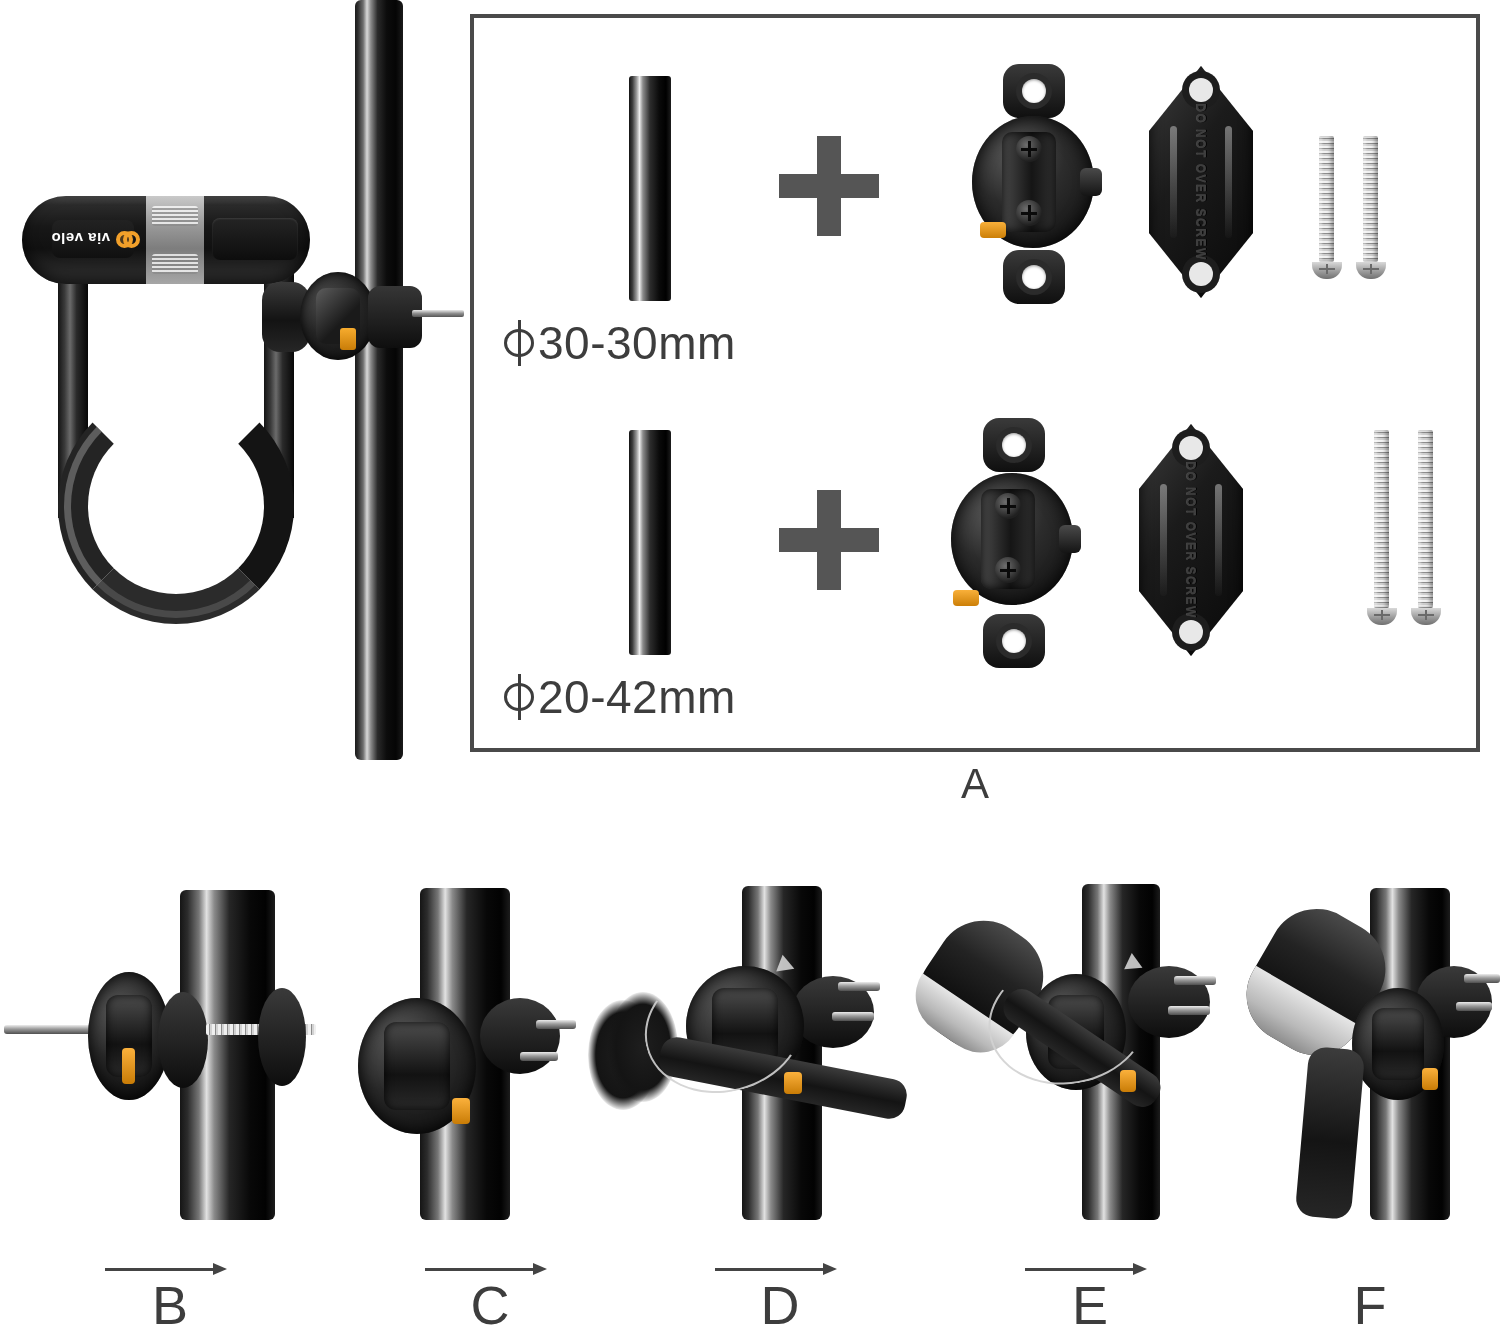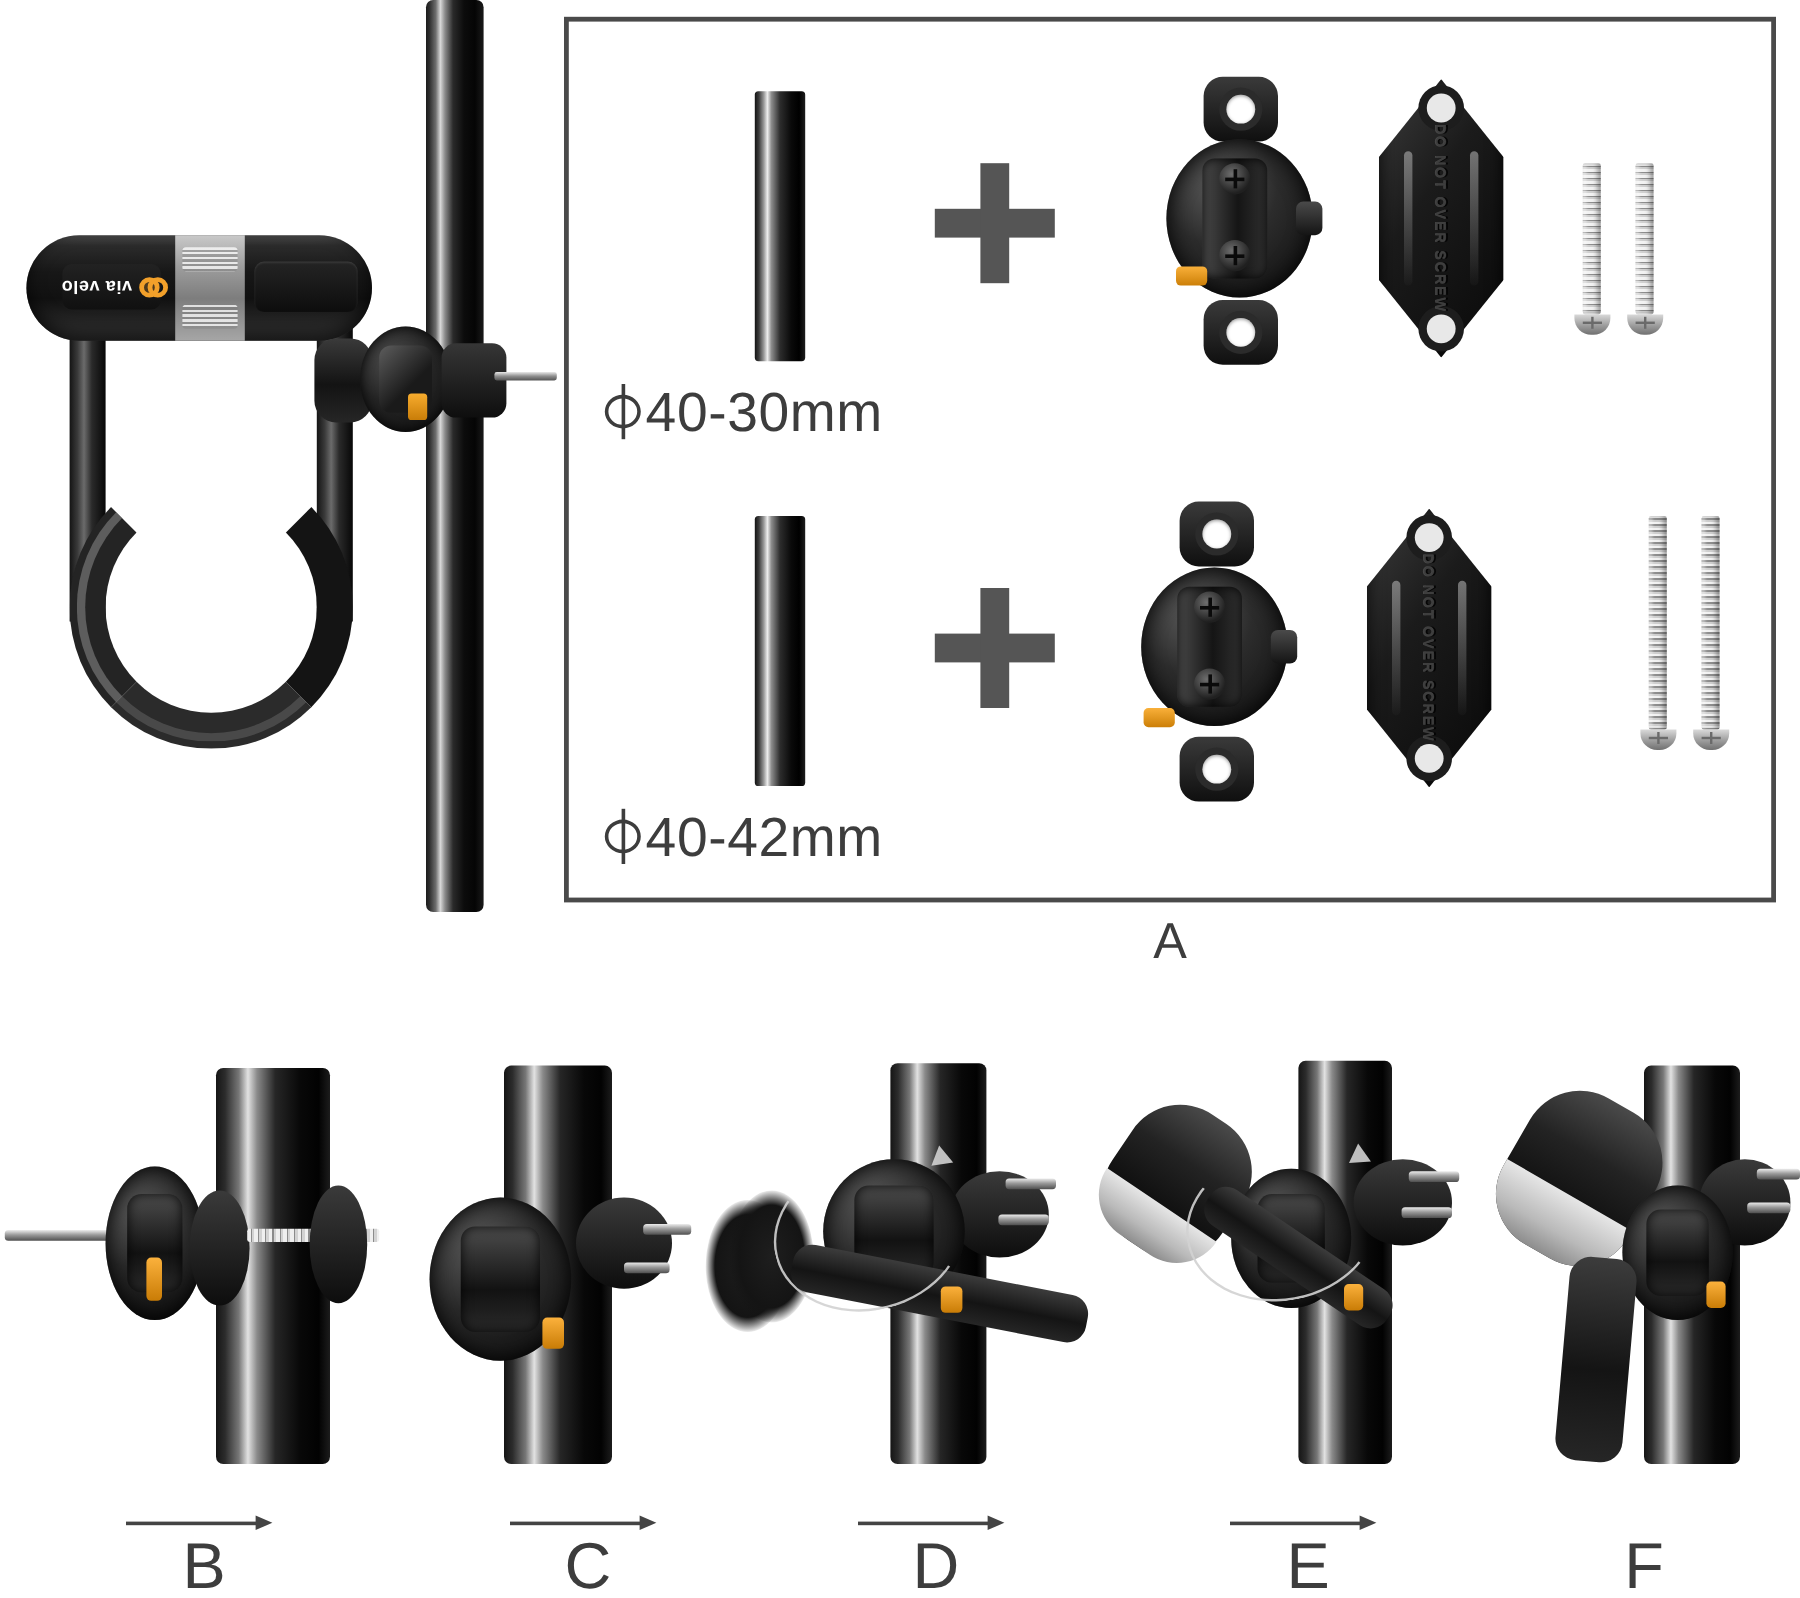--- a/index.html
+++ b/index.html
@@ -459,21 +459,21 @@
             <div class="shaft" style="height:126px;"></div>
               <div class="head"></div>
           </div>
         </div>
 
         <div class="dia-label" style="left:28px; top:280px;">
           <span class="phi-glyph">
             <span class="oval"></span>
               <span class="bar"></span>
           </span>
-          <span>40-30mm</span>
+          <span>30-30mm</span>
         </div>
       </div>
 
       <div class="parts-row r2">
         <div class="tube-seg" style="left:155px; top:22px; height:225px;"></div>
 
         <div class="plus-sign" style="left:305px; top:82px; width:100px; height:100px;">
           <i class="h"></i>
             <i class="v"></i>
         </div>
@@ -512,21 +512,21 @@
             <div class="shaft" style="height:178px;"></div>
               <div class="head"></div>
           </div>
         </div>
 
         <div class="dia-label" style="left:28px; top:262px;">
           <span class="phi-glyph">
             <span class="oval"></span>
               <span class="bar"></span>
           </span>
-          <span>40-42mm</span>
+          <span>20-42mm</span>
         </div>
       </div>
     </div>
 
     <div id="label-a">A</div>
   </div>
 
   <div id="steps">
 
     <div class="step" style="left:0px; width:340px;">

